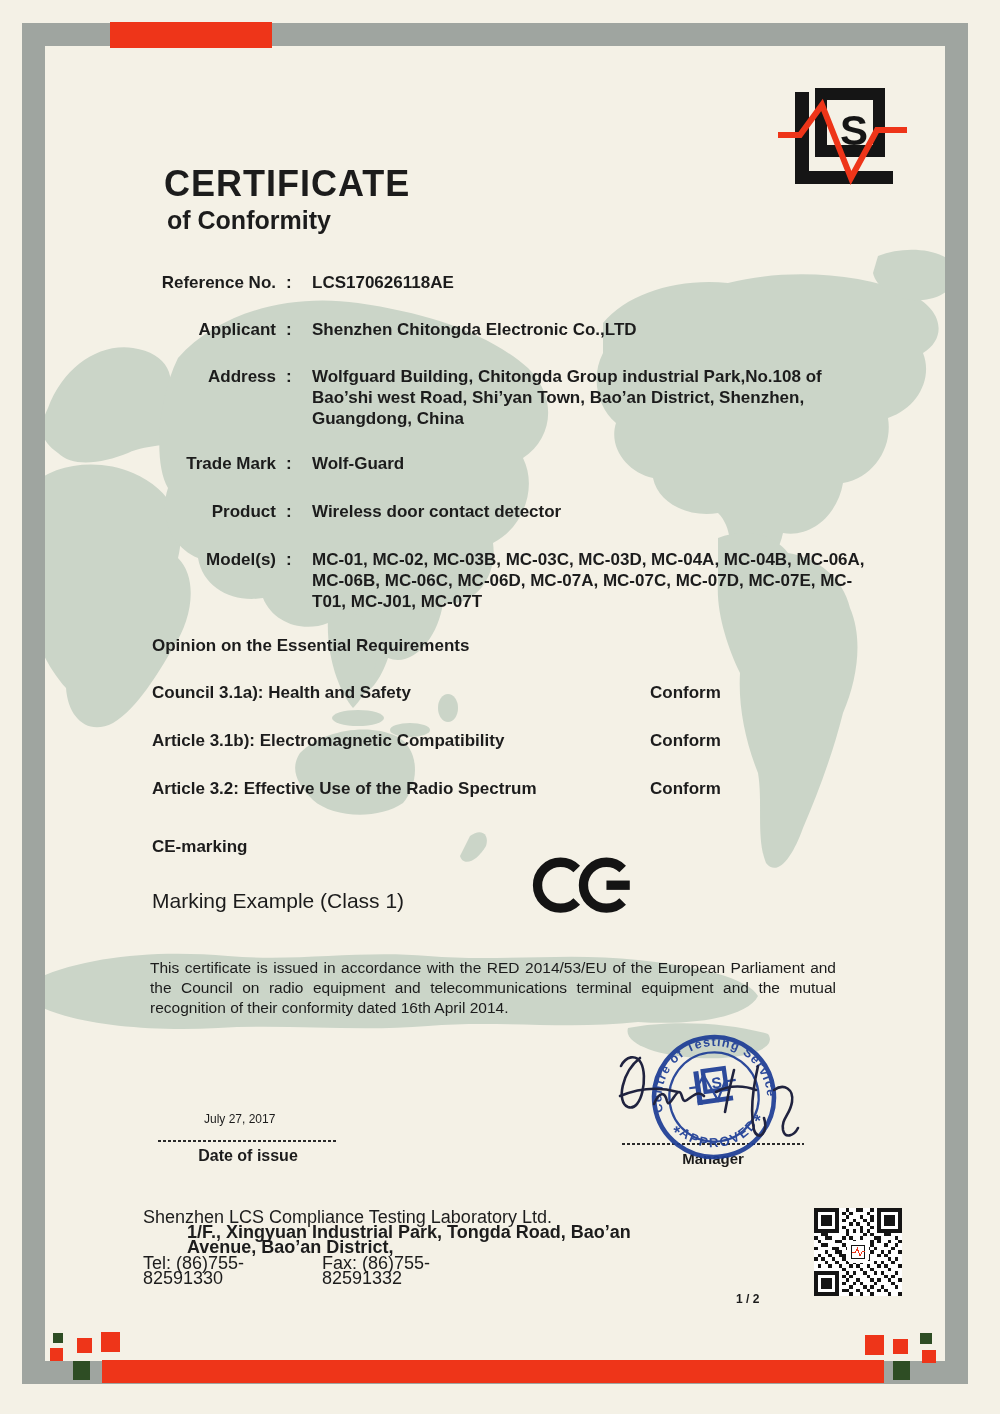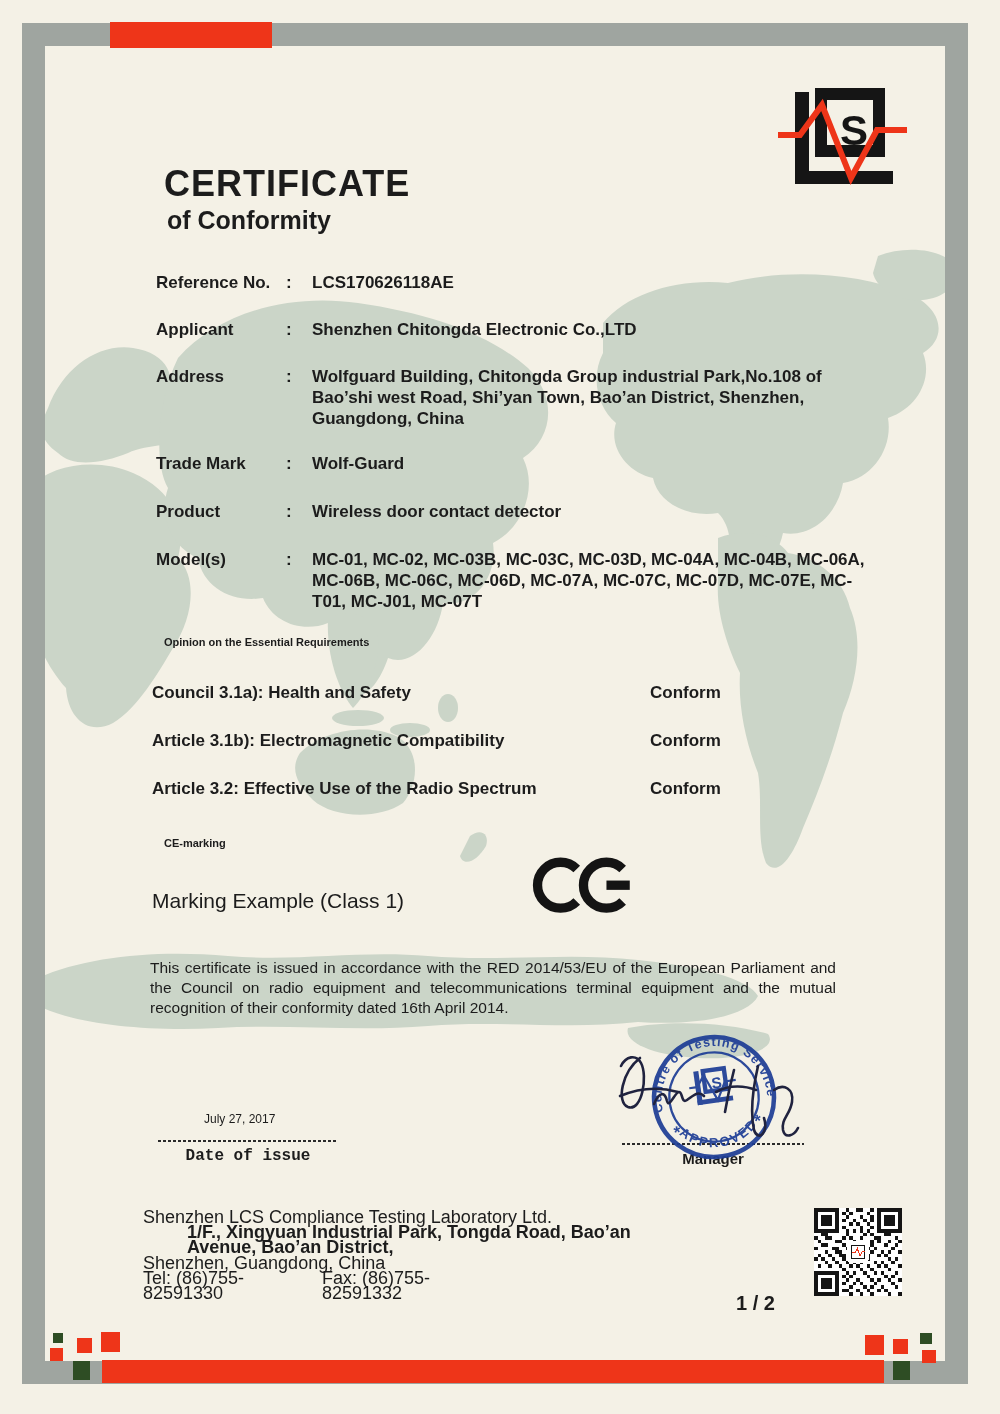--- a/index.html
+++ b/index.html
@@ -20,44 +20,44 @@
   .red-bottom-bar{left:102px;top:1360px;width:782px;height:23px;background:var(--red);z-index:3;}
   .sq{z-index:4;}
   .sq.red{background:var(--red);}
   .sq.green{background:var(--green-dark);}
   
   .logo{left:775px;top:82px;z-index:4;}
   .title{left:164px;top:163px;font-size:36px;font-weight:bold;letter-spacing:1px;z-index:5;}
   .subtitle{left:167px;top:206px;font-size:25px;font-weight:bold;z-index:5;}
   
   .frow{left:0;width:1000px;z-index:5;font-size:17px;font-weight:bold;line-height:21px;}
-  .frow .lbl{position:absolute;left:156px;width:132px;}
+  .frow .lbl{position:absolute;left:144px;width:132px;text-align:right;}
   .frow .col{position:absolute;left:286px;}
   .frow .val{position:absolute;left:312px;width:555px;}
-  .heading{left:152px;font-size:11px;font-weight:bold;z-index:5;margin-left:12px;}
+  .heading{left:152px;font-size:17px;font-weight:bold;z-index:5;}
   .article-lbl{left:152px;font-size:17px;font-weight:bold;z-index:5;}
   .article-res{left:650px;font-size:17px;font-weight:bold;z-index:5;}
   .marking-example{left:152px;top:889px;font-size:21px;z-index:5;}
   .ce-svg{left:532px;top:854px;z-index:5;}
   .statement{left:150px;top:958px;width:686px;font-size:15.5px;line-height:20px;text-align:justify;z-index:5;}
   
   .issue-date{left:204px;top:1112px;font-size:12px;z-index:5;}
   .dash{height:2px;background:repeating-linear-gradient(90deg,#2a2a2a 0 3px,transparent 3px 5px);z-index:5;}
   .dash.date{left:158px;top:1140px;width:180px;}
-  .date-label{left:158px;top:1147px;width:180px;text-align:center;font-size:16px;font-weight:bold;z-index:5;font-family:Liberation Mono, monospace;}
+  .date-label{left:158px;top:1147px;width:180px;text-align:center;font-size:16px;font-weight:bold;z-index:5;}
   .dash.mgr{left:622px;top:1143px;width:182px;}
   .mgr-label{left:622px;top:1150px;width:182px;text-align:center;font-size:15px;font-weight:bold;z-index:5;}
   .stamp{left:649px;top:1032px;z-index:6;opacity:.93;transform:rotate(-8deg);}
   .signature{left:612px;top:1040px;z-index:7;}
   
   .footer{left:143px;top:1210px;width:560px;font-size:18px;line-height:15.2px;z-index:5;}
   .footer .b{font-weight:bold;margin-left:44px;}
   .footer .cols span{display:inline-block;width:179px;}
   .qr{left:814px;top:1208px;z-index:5;}
-  .pageno{left:736px;top:1292px;width:60px;font-size:20px;font-weight:bold;z-index:5;}
+  .pageno{left:736px;top:1292px;width:60px;font-size:12px;font-weight:bold;z-index:5;}
 </style>
 </head>
 <body>
 
 <div class="page">
 
   <svg class="abs map" width="940" height="830" viewBox="0 0 940 830">
     <g fill="var(--map-green)" stroke="none">
 
       <path d="M20,170 C35,130 70,105 105,110 C140,115 150,140 138,165 C160,160 175,175 168,195 C150,210 120,205 100,215 C75,225 45,230 30,215 C12,202 10,190 20,170 Z"></path>
@@ -202,21 +202,20 @@
       <path d="M104,52 C118,44 134,46 144,50"></path>
       <path d="M122,30 C118,45 115,60 113,72"></path>
       <path d="M146,26 C141,48 138,72 142,90 C146,102 157,93 152,78"></path>
       <path d="M162,50 C172,43 182,49 180,62 C178,75 169,79 171,90 C173,99 182,96 186,88"></path>
     </g>
   </svg>
 
   <div class="abs footer">
     <div>Shenzhen LCS Compliance Testing Laboratory Ltd.</div>
     <div class="b">1/F., Xingyuan Industrial Park, Tongda Road, Bao’an Avenue, Bao’an District,</div>
-    <div>Shenzhen, Guangdong, China</div>
     <div class="cols">
       <span>Tel: (86)755-82591330</span><span>Fax: (86)755-82591332</span>
     </div>
   </div>
 
   <svg class="abs qr" width="88" height="88" viewBox="0 0 25 25" shape-rendering="crispEdges">
     <rect x="0" y="0" width="25" height="25" fill="#ffffff"></rect>
     <g fill="#141414">
       <path d="M0,0h7v7h-7z M18,0h7v7h-7z M0,18h7v7h-7z" fill="#141414"></path>
       <rect x="1" y="1" width="5" height="5" fill="#ffffff"></rect>

